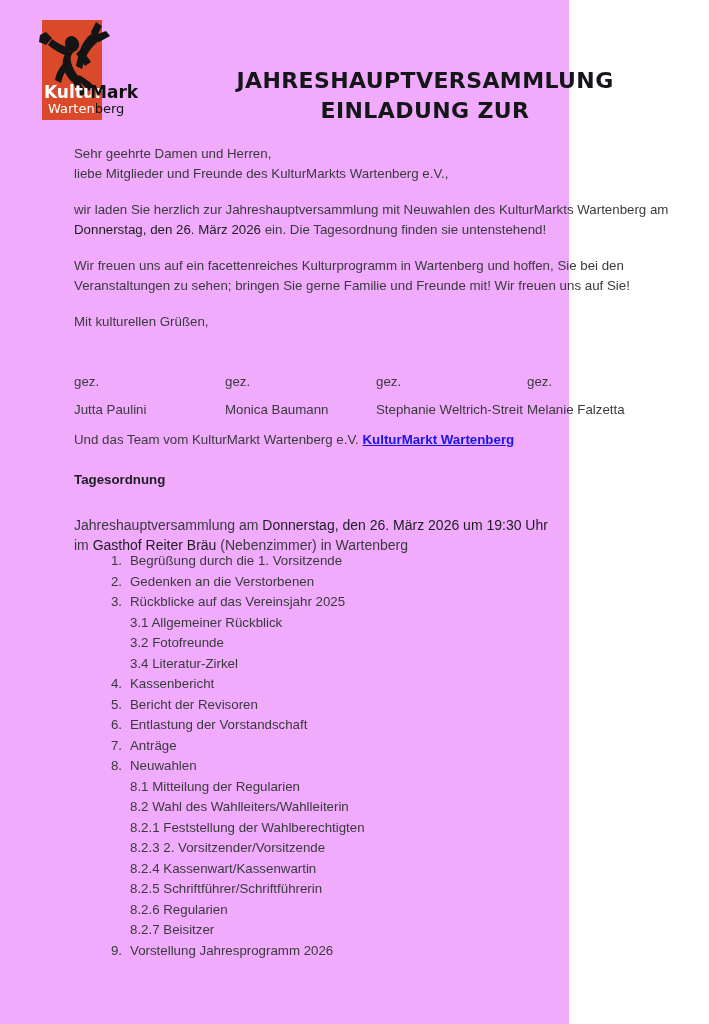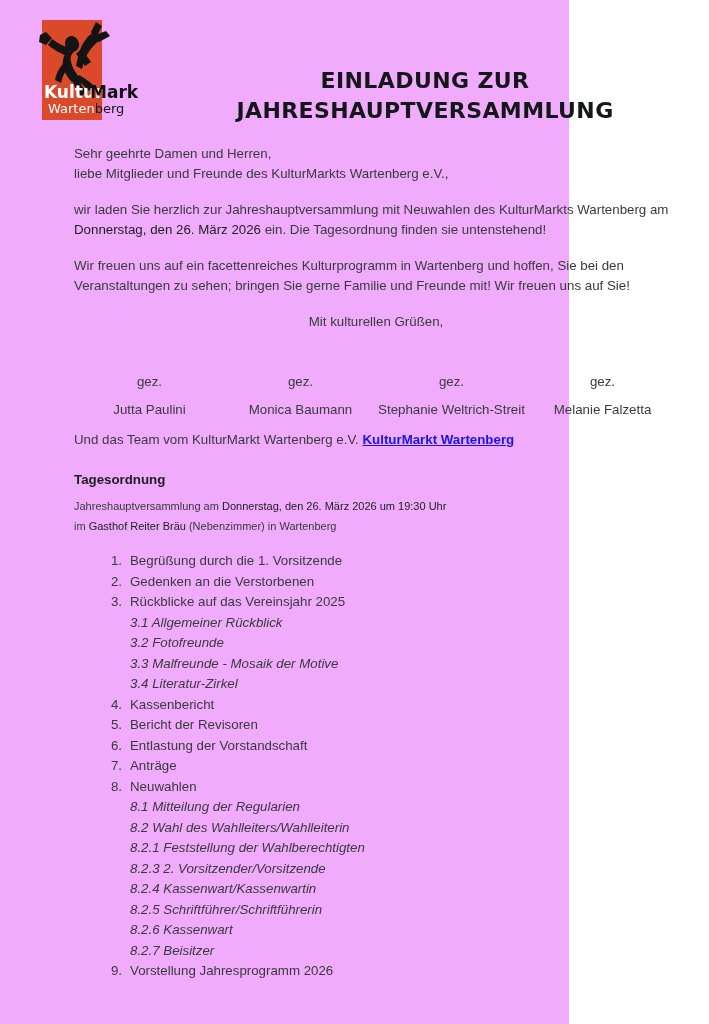--- a/index.html
+++ b/index.html
@@ -99,37 +99,36 @@
     left: 74px;
     top: 144px;
     width: 604px;
   }
   p.para {
     margin: 0 0 17px 0;
     font-size: 13.3px;
     line-height: 19.5px;
     color: #3a3a3c;
   }
-  p.para.tight { margin-bottom: 0; text-align: center; }
+  p.para.tight { margin-bottom: 0; }
   b, .b { font-weight: normal; color: #1d1d1f; }
 
   
   .sig-block {
     position: absolute;
     left: 74px;
     top: 372px;
     width: 604px;
   }
   .sig-row {
     display: flex;
     width: 100%;
   }
   .sig-col {
     flex: 1 1 0;
-    text-align: center;
     font-size: 13.3px;
     line-height: 19px;
     color: #3a3a3c;
     white-space: nowrap;
   }
   .sig-col.gez { padding-bottom: 9px; }
 
   .team-line {
     position: absolute;
     left: 74px;
@@ -150,23 +149,23 @@
     position: absolute;
     left: 74px;
     top: 472px;
     font-size: 13.3px;
     font-weight: bold;
     color: #1d1d1f;
   }
   .agenda-when {
     position: absolute;
     left: 74px;
-    top: 497px;
+    top: 516px;
     width: 600px;
-    font-size: 11px;
+    font-size: 14px;
     line-height: 19.5px;
     color: #3a3a3c;
   }
 
   .agenda-list {
     position: absolute;
     left: 96px;
     top: 551px;
     width: 420px;
     font-size: 13.3px;
@@ -182,21 +181,20 @@
     flex: 0 0 26px;
     text-align: right;
     padding-right: 8px;
     white-space: nowrap;
   }
   .ag-text { flex: 1 1 auto; }
 
   .ag-sub {
     padding-left: 34px;
     white-space: nowrap;
-    font-style: italic;
   }
 </style>
 </head>
 <body>
 
 <div class="page">
 
   <div class="logo">
     <div class="logo-box"></div>
     <svg class="logo-figure" viewBox="0 0 90 82">
@@ -223,22 +221,22 @@
         <clipPath id="clipOutside">
             <rect x="52" y="18" width="70" height="18"></rect>
           </clipPath>
         <text class="logo-wb-w" x="4" y="31" clip-path="url(#clipOrange)">Wartenberg</text>
         <text class="logo-wb-b" x="4" y="31" clip-path="url(#clipOutside)">Wartenberg</text>
       </g>
     </svg>
   </div>
 
   <div class="title">
+    <span class="title-line">JAHRESHAUPTVERSAMMLUNG</span>
     <span class="title-line">EINLADUNG ZUR</span>
-    <span class="title-line">JAHRESHAUPTVERSAMMLUNG</span>
   </div>
 
   <div class="content">
 
     <p class="para">
       <span>Sehr geehrte Damen und Herren,</span><br>
       <span>liebe Mitglieder und Freunde des KulturMarkts Wartenberg e.V.,</span>
     </p>
 
     <p class="para">
@@ -284,21 +282,20 @@
       <div class="ag-item">
         <span class="ag-num">2.</span>
         <span class="ag-text">Gedenken an die Verstorbenen</span>
       </div>
       <div class="ag-item">
         <span class="ag-num">3.</span>
         <span class="ag-text">Rückblicke auf das Vereinsjahr 2025</span>
       </div>
       <div class="ag-sub">3.1 Allgemeiner Rückblick</div>
       <div class="ag-sub">3.2 Fotofreunde</div>
-      <div class="ag-sub">3.3 Malfreunde - Mosaik der Motive</div>
       <div class="ag-sub">3.4 Literatur-Zirkel</div>
       <div class="ag-item">
         <span class="ag-num">4.</span>
         <span class="ag-text">Kassenbericht</span>
       </div>
       <div class="ag-item">
         <span class="ag-num">5.</span>
         <span class="ag-text">Bericht der Revisoren</span>
       </div>
       <div class="ag-item">
@@ -312,21 +309,21 @@
       <div class="ag-item">
         <span class="ag-num">8.</span>
         <span class="ag-text">Neuwahlen</span>
       </div>
       <div class="ag-sub">8.1 Mitteilung der Regularien</div>
       <div class="ag-sub">8.2 Wahl des Wahlleiters/Wahlleiterin</div>
       <div class="ag-sub">8.2.1 Feststellung der Wahlberechtigten</div>
       <div class="ag-sub">8.2.3  2. Vorsitzender/Vorsitzende</div>
       <div class="ag-sub">8.2.4 Kassenwart/Kassenwartin</div>
       <div class="ag-sub">8.2.5 Schriftführer/Schriftführerin</div>
-      <div class="ag-sub">8.2.6 Kassenwart</div>
+      <div class="ag-sub">8.2.6 Regularien</div>
       <div class="ag-sub">8.2.7 Beisitzer</div>
       <div class="ag-item">
         <span class="ag-num">9.</span>
         <span class="ag-text">Vorstellung Jahresprogramm 2026</span>
       </div>
     </div>
 
 </div>
 
 </body></html>

